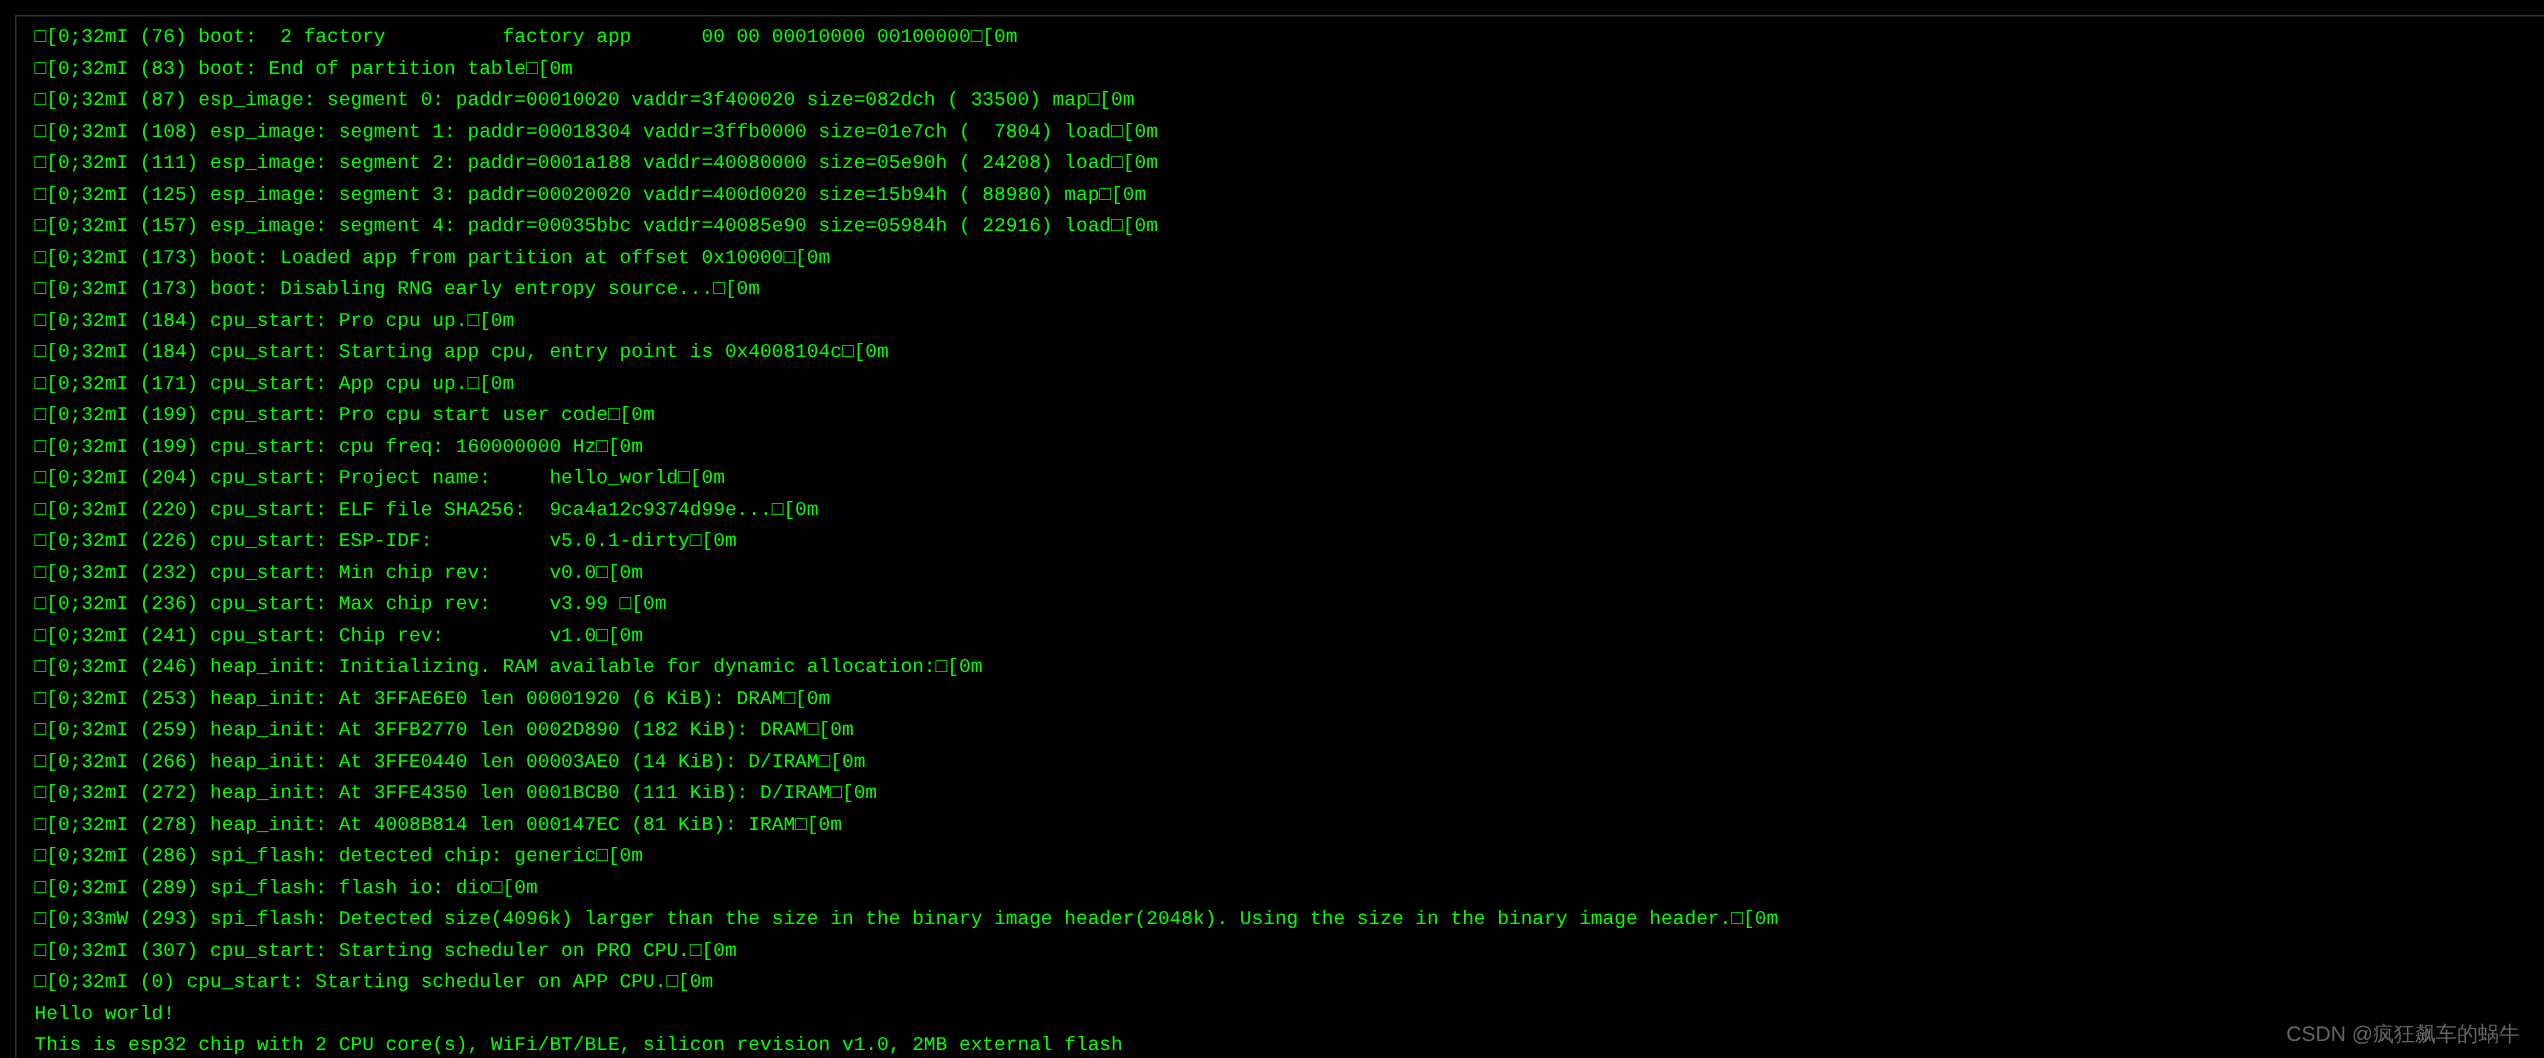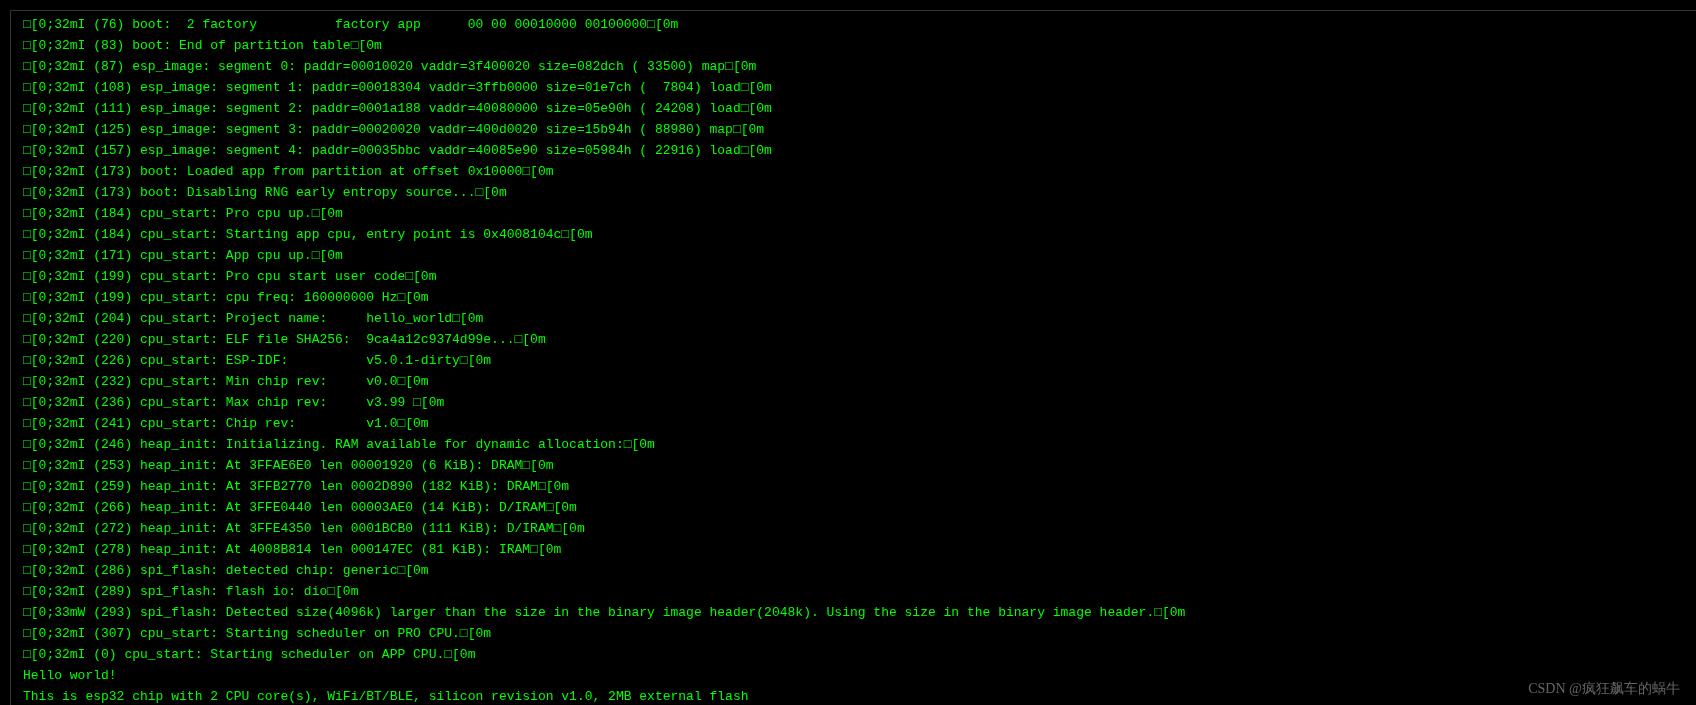--- a/index.html
+++ b/index.html
@@ -25,21 +25,21 @@
     }
     .line {
       white-space: pre;
       color: #00ff00;
     }
     .watermark {
       position: absolute;
       bottom: 12px;
       right: 20px;
       color: rgba(200, 200, 200, 0.5);
-      font-family: Liberation Serif, serif;
+      font-family: Liberation Sans, sans-serif;
       font-size: 14px;
     }
   </style>
 </head>
 <body>
 
 <div class="terminal">
 <div class="line">□[0;32mI (76) boot:  2 factory          factory app      00 00 00010000 00100000□[0m</div>
     <div class="line">□[0;32mI (83) boot: End of partition table□[0m</div>
     <div class="line">□[0;32mI (87) esp_image: segment 0: paddr=00010020 vaddr=3f400020 size=082dch ( 33500) map□[0m</div>

